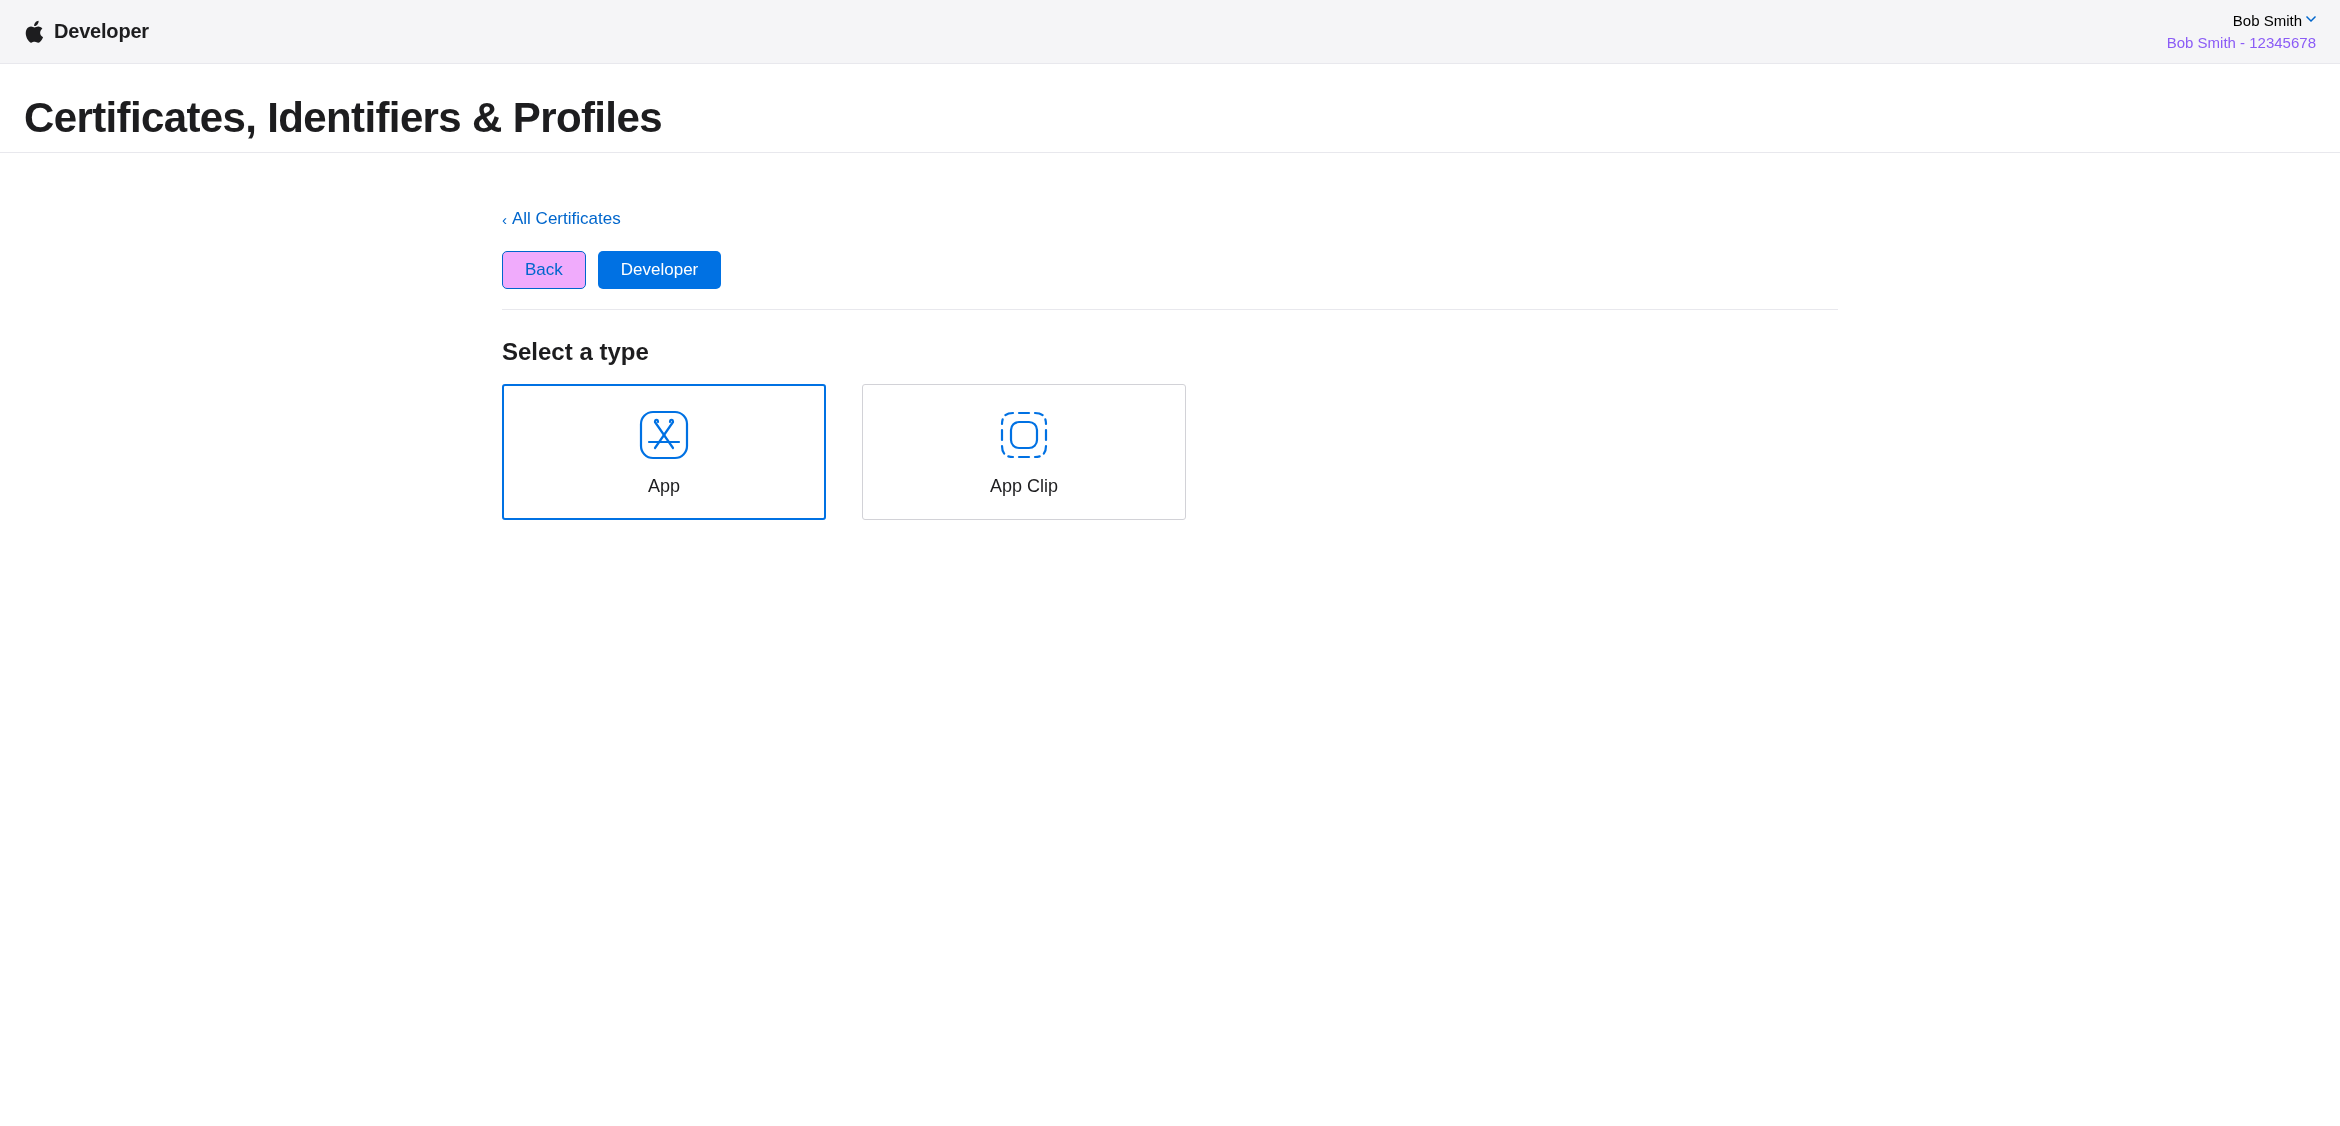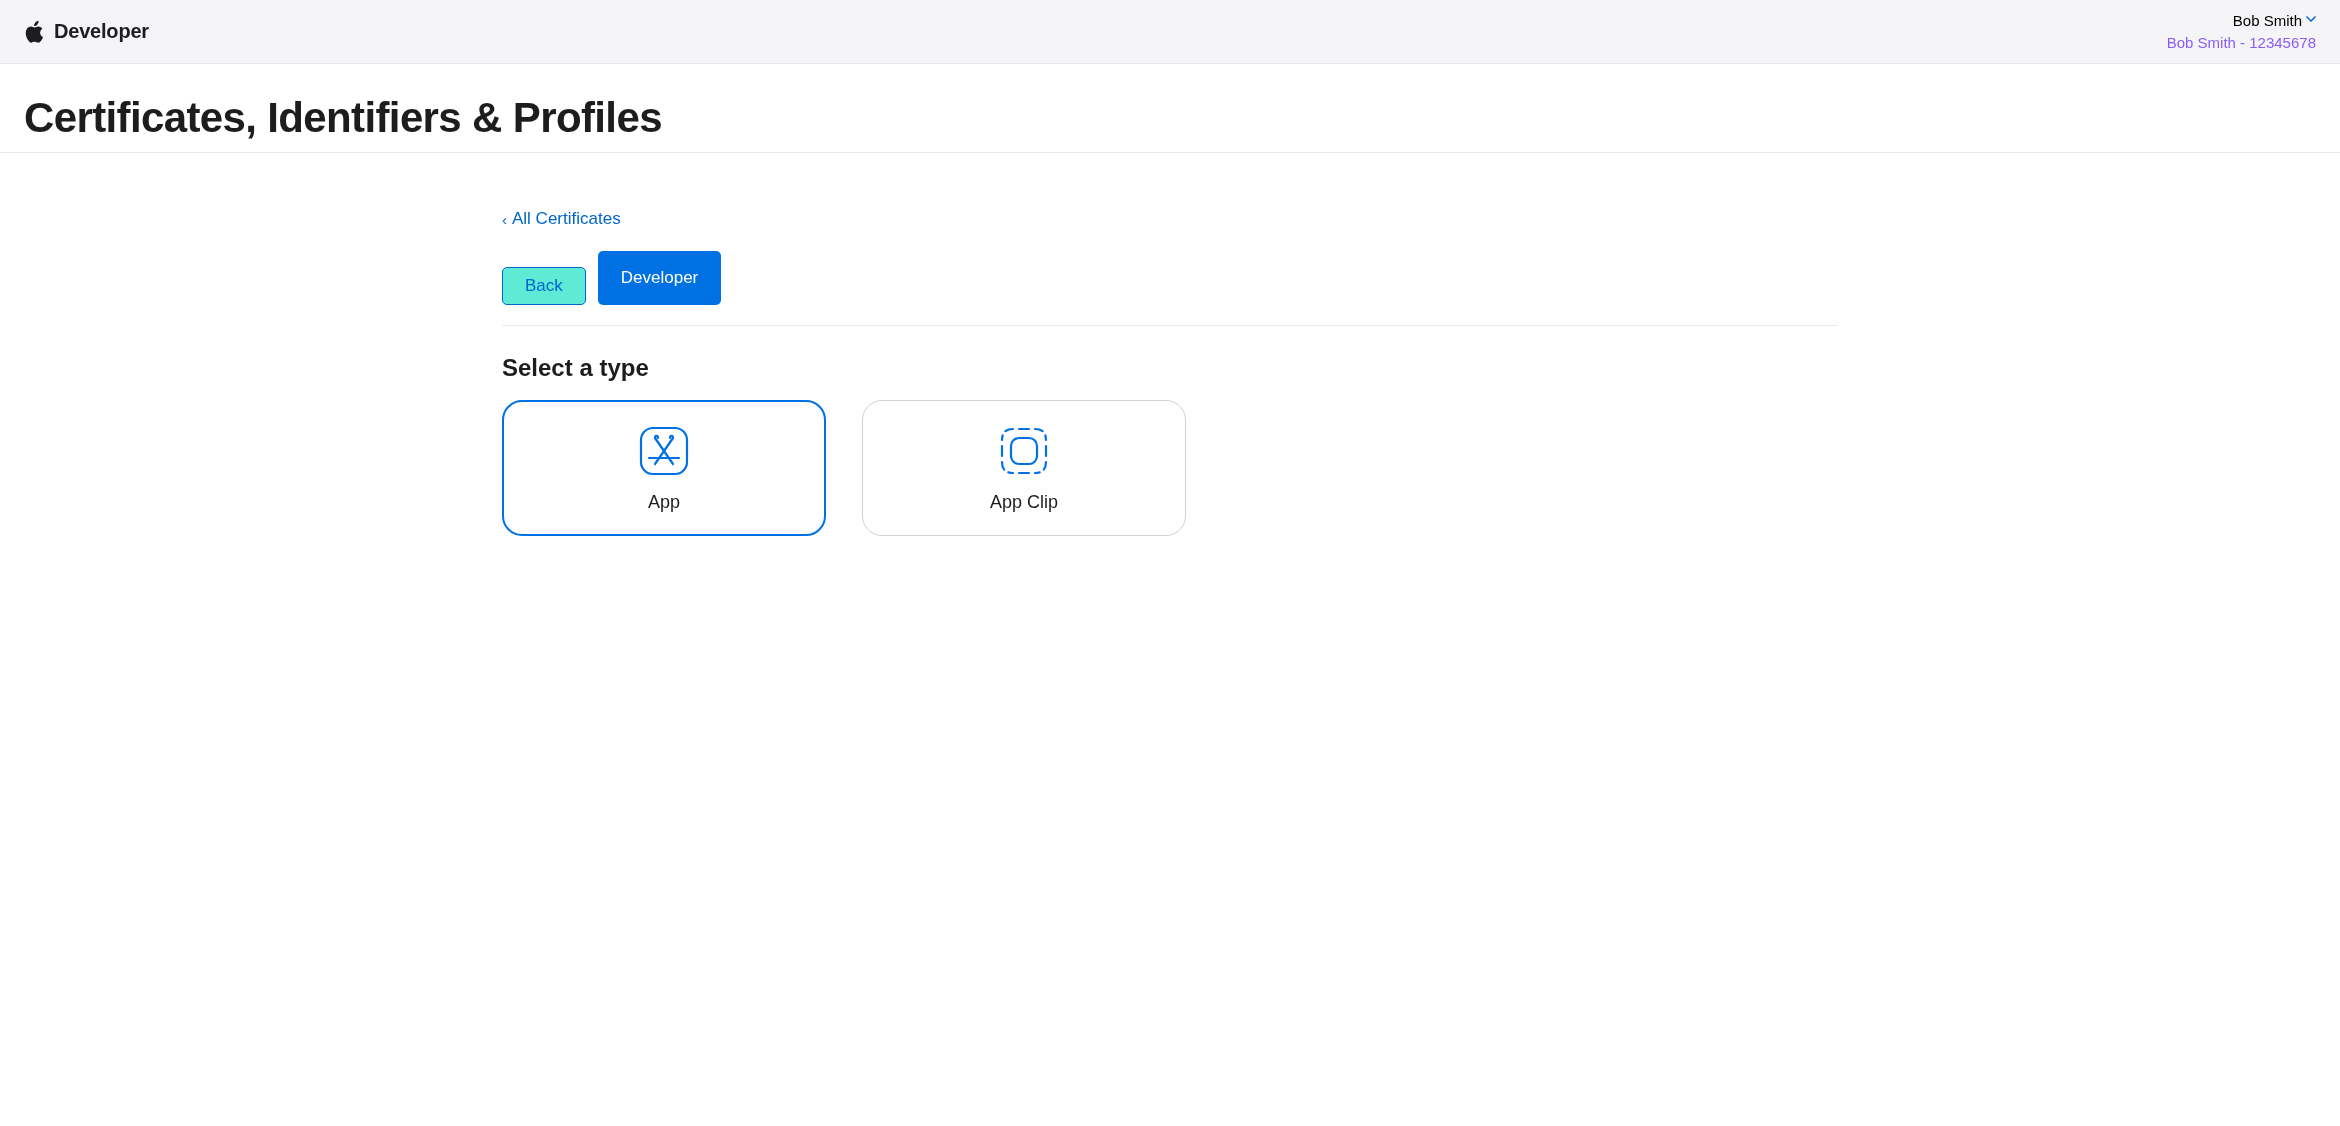--- a/index.html
+++ b/index.html
@@ -103,44 +103,43 @@
     }
     .btn {
       font-size: 17px;
       padding: 8px 22px;
       border-radius: 5px;
       cursor: pointer;
       border: 1px solid transparent;
       font-family: inherit;
     }
     .btn-secondary {
-      background: #5eead4;
+      background: #f0abfc;
       color: #06c;
       border: 1px solid #06c;
-      margin-top: 16px;
     }
     .btn-primary {
       background: #0071e3;
       color: #fff;
     }
     .subsection-title {
       font-size: 24px;
       font-weight: 700;
       margin-top: 28px;
       margin-bottom: 18px;
     }
     .type-cards {
       display: flex;
       gap: 36px;
     }
     .type-card {
       width: 324px;
       height: 136px;
       border: 1px solid #d2d2d7;
-      border-radius: 20px;
+      border-radius: 3px;
       display: flex;
       flex-direction: column;
       align-items: center;
       justify-content: center;
       gap: 14px;
       cursor: pointer;
       background: #fff;
     }
     .type-card.selected {
       border: 2px solid #0071e3;

